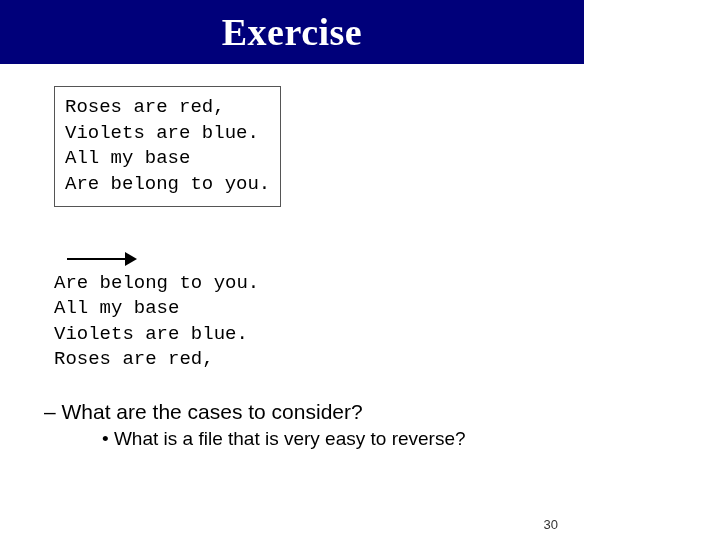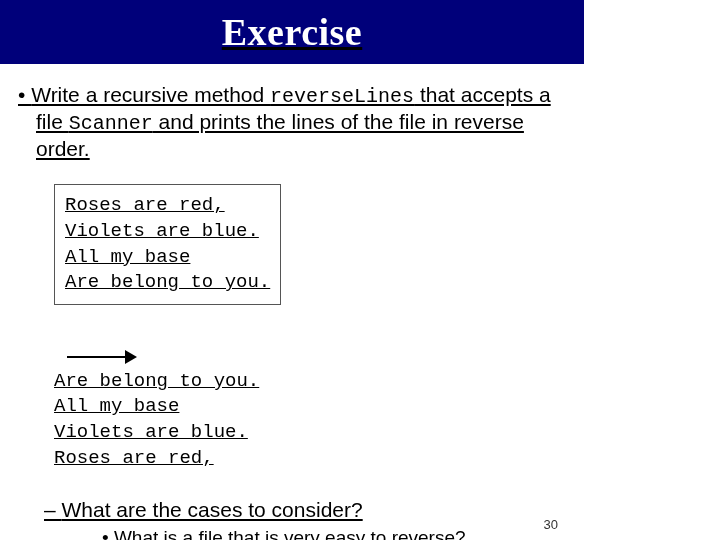--- a/index.html
+++ b/index.html
@@ -10,21 +10,20 @@
     background: #fff;
     font-family: Arial, Helvetica, sans-serif;
     color: #000;
     overflow: hidden;
   }
   .slide {
     width: 584px;
     height: 540px;
     position: relative;
     box-sizing: border-box;
-    text-decoration: underline;
   }
   .title-bar {
     width: 100%;
     height: 64px;
     background: #00007a;
     display: flex;
     align-items: center;
     justify-content: center;
   }
   .title-bar h1 {
@@ -163,25 +162,20 @@
 <body>
 
 <div class="slide">
 
   <div class="title-bar">
     <h1>Exercise</h1>
   </div>
 
   <div class="body">
 
-    <ul class="bullets">
-      <li>
-        <span>Write a recursive method </span><code>reverseLines</code><span> that accepts a file </span><code>Scanner</code><span> and prints the lines of the file in reverse order.</span>
-      </li>
-    </ul>
 
 
     <div class="example-row">
       <div class="input-col">
         <div class="code-box">Roses are red,
 Violets are blue.
 All my base
 Are belong to you.</div>
       </div>
       <div class="arrow-col">

